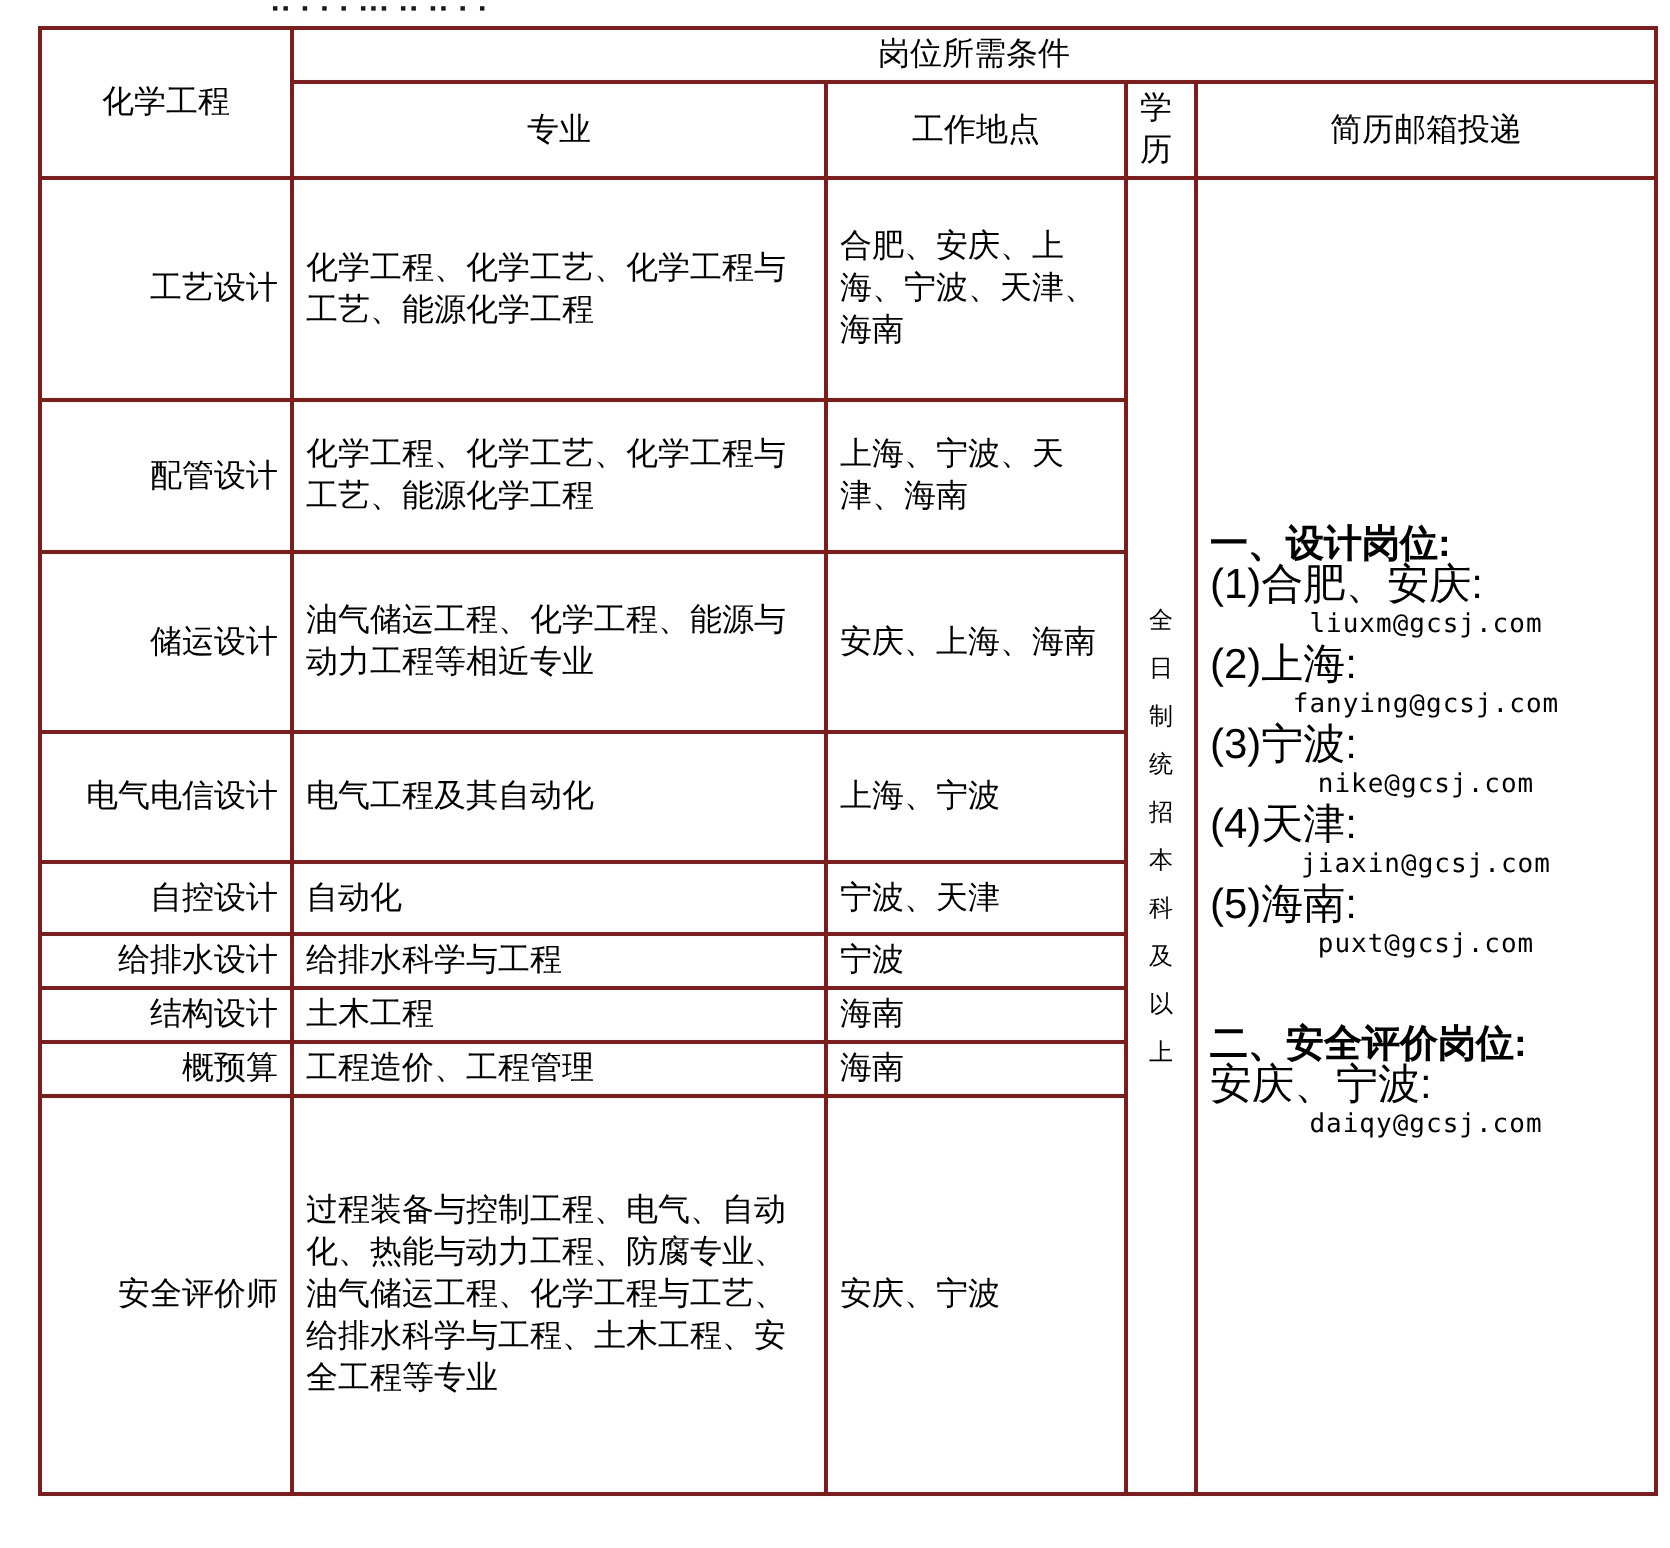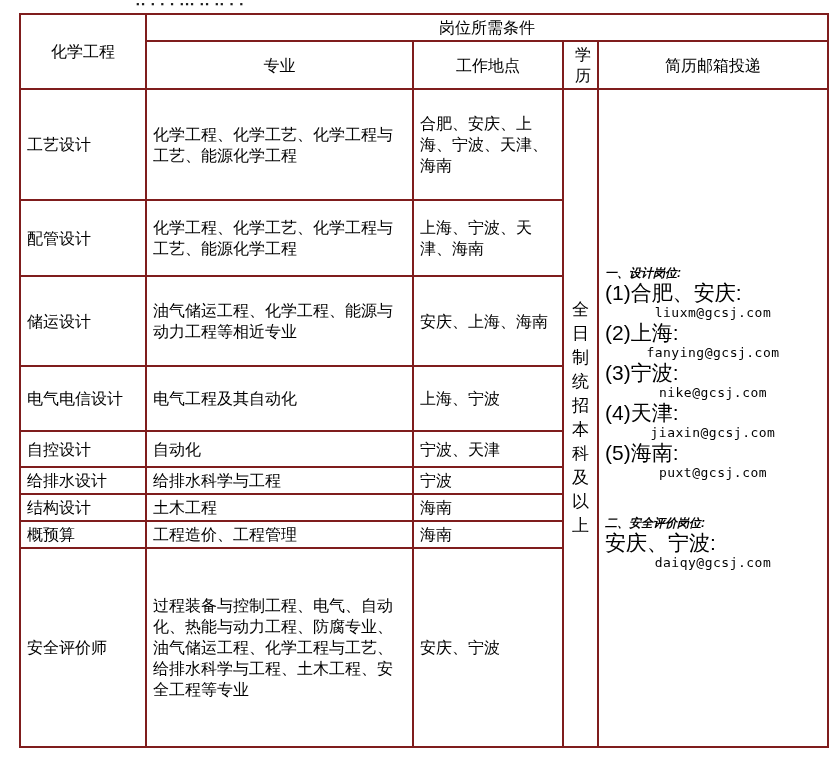--- a/index.html
+++ b/index.html
@@ -28,40 +28,40 @@
     border:2px solid #7f1d1d;
     font-weight:normal;
     font-size:16px;
     line-height:21px;
     vertical-align:middle;
     padding:2px 6px;
     overflow:hidden;
     word-break:break-word;
   }
   th.hdr{ text-align:center; padding:2px 2px; }
-  th.edu-hdr{ padding:2px 1px; line-height:19px; word-break:break-all; text-align:right;}
+  th.edu-hdr{ padding:2px 1px; line-height:19px; word-break:break-all; text-align:left;}
   tr.hr1{height:25px;} tr.hr2{height:48px;}
   tr.r0{height:111px;} tr.r1{height:76px;} tr.r2{height:90px;}
   tr.r3{height:65px;}  tr.r4{height:36px;padding-left:32px;} tr.r5{height:26px;}
   tr.r6{height:26px;}  tr.r7{height:26px;}
   tr.r9{height:199px;}
-  td.name{ text-align:left; padding:2px 2px; }
+  td.name{ text-align:right; padding:2px 2px; }
   td.major, td.loc{ text-align:left; }
   td.edu{ padding:0; text-align:center; }
   td.edu .vtext{
     display:inline-block;
     width:1em;
-    font-size:17px;
+    font-size:12px;
     line-height:24px;
     word-break:break-all;
     text-align:center;
   }
   td.mail{ padding:2px 4px 2px 8px; vertical-align:middle; }
   .mail-inner{ }
-  .sec-title{ font-weight:bold; font-size:12px; line-height:20px;font-style:italic; }
+  .sec-title{ font-weight:bold; font-size:19px; line-height:20px; }
   .sec2{ margin-top:30px; }
   .mail-label{ font-size:21px; line-height:20px; }
   .mail-addr{
     font-family:"DejaVu Sans Mono", monospace;
     font-size:13px; line-height:20px;
     letter-spacing:0.5px;
     text-align:center;
   }
 </style>
 </head>

